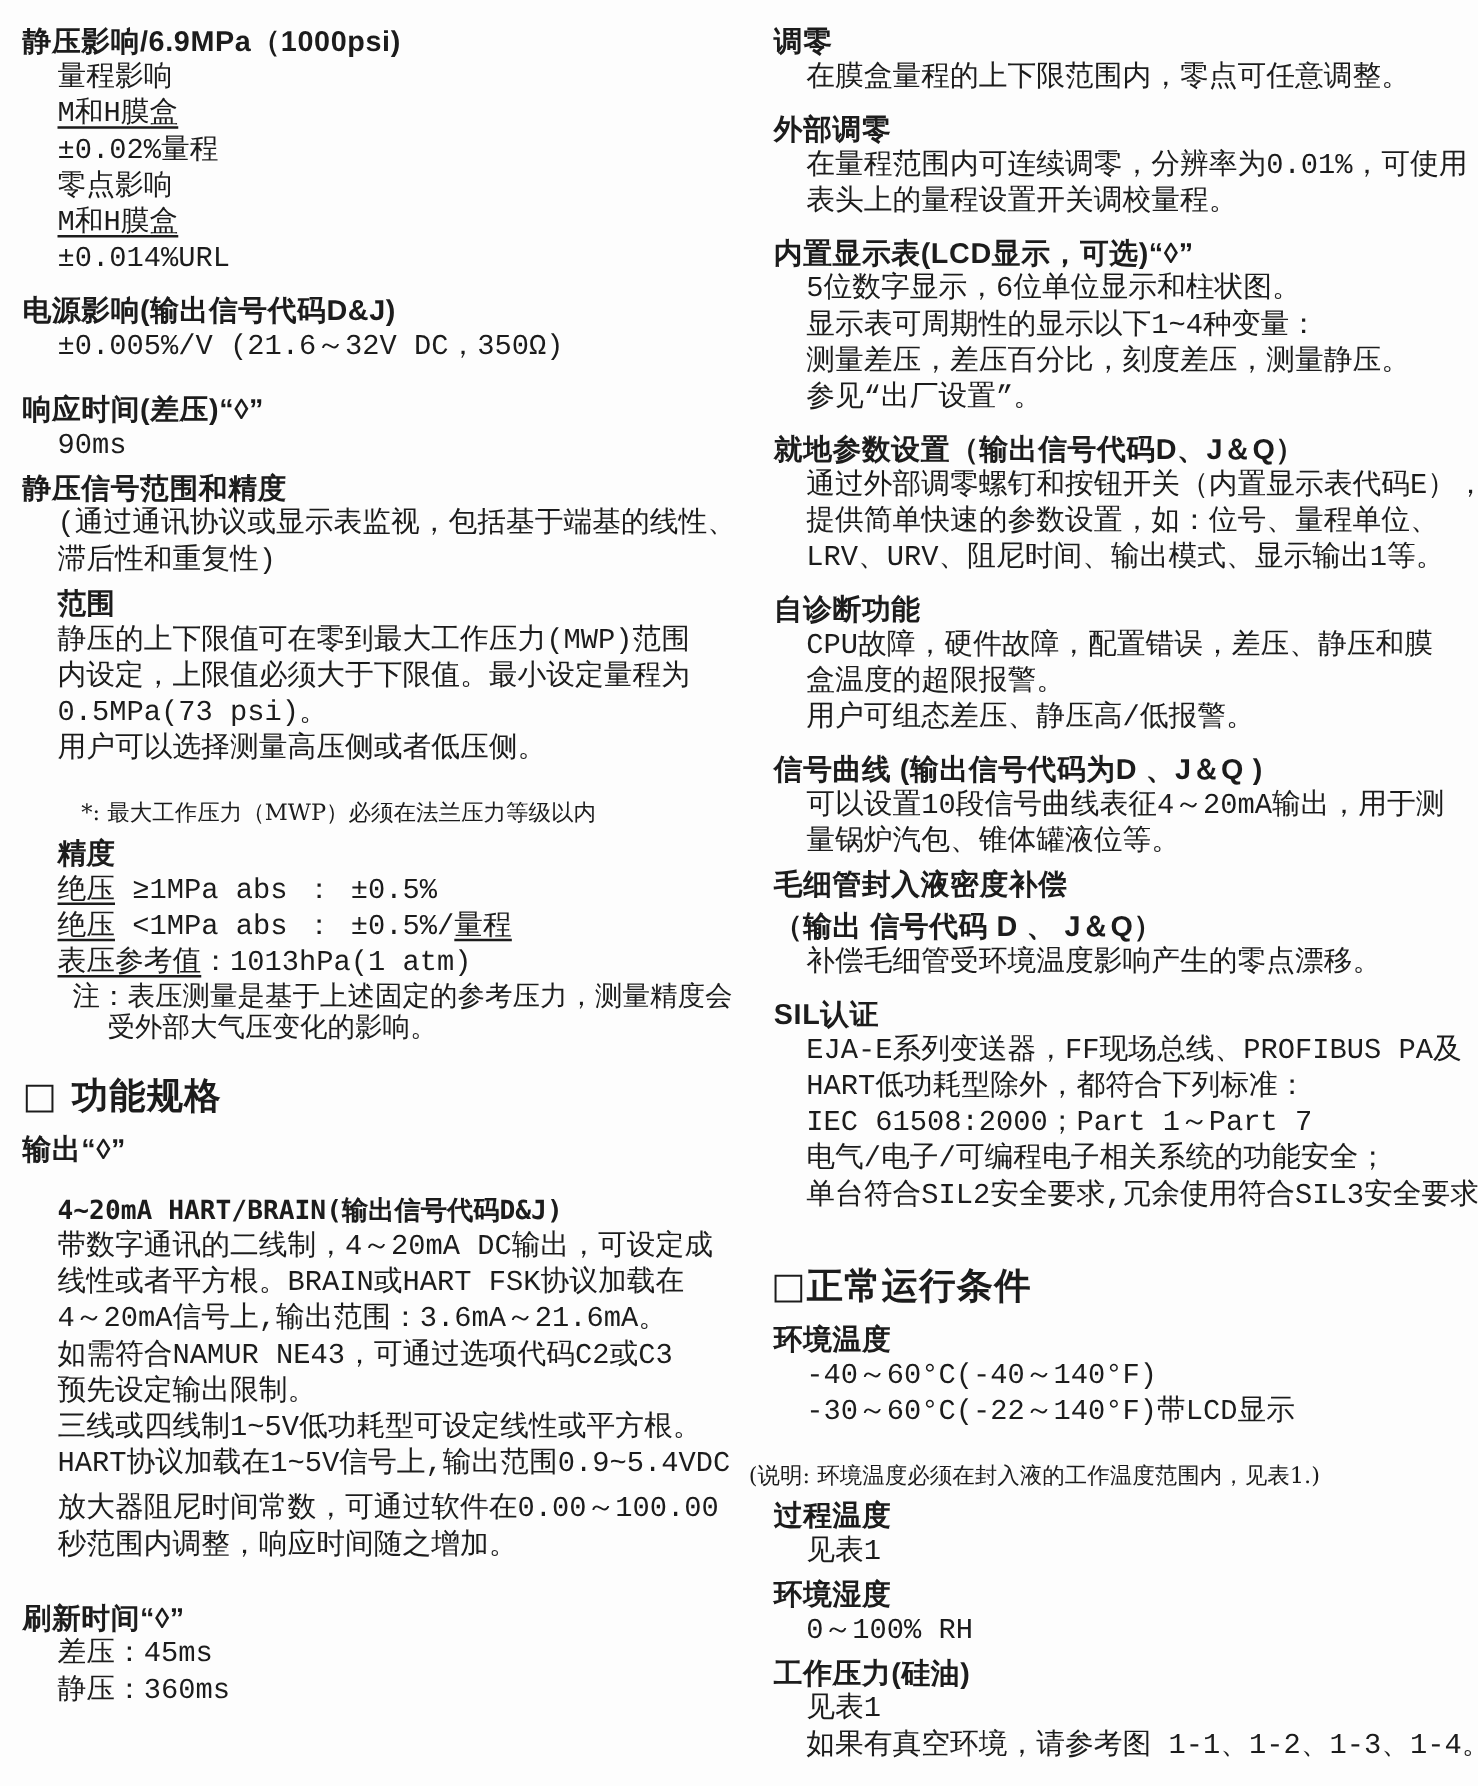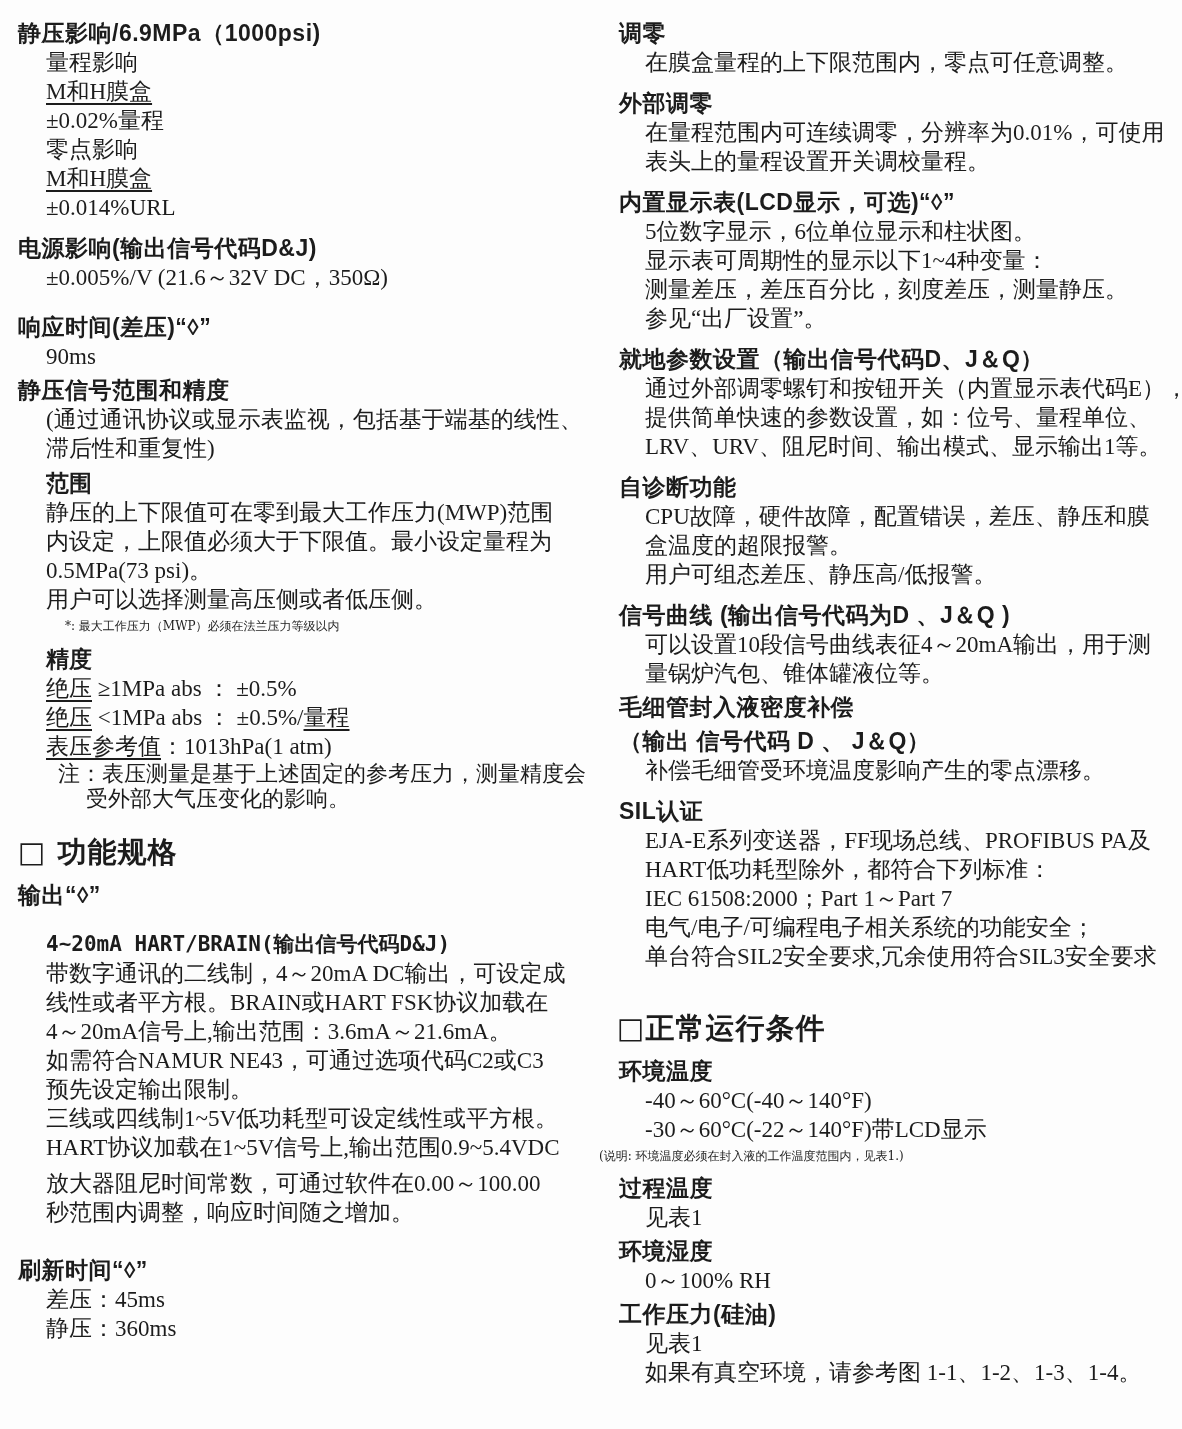--- a/index.html
+++ b/index.html
@@ -27,22 +27,22 @@
     font-weight:bold;margin-top:5px;letter-spacing:0.5px;
   }
   .subheading{
     font-family:"DejaVu Sans","Liberation Sans",sans-serif;
     font-weight:bold;margin-top:6px;
   }
   .code-heading{
     font-family:"DejaVu Sans Mono","Liberation Mono",monospace;
     font-weight:bold;font-size:21px;margin-top:20px;letter-spacing:0px;
   }
-  .body{font-family:Liberation Serif, serif;}
-  .note{font-size:12px;line-height:25px;}
+  .body{font-family:Liberation Mono, monospace;}
+  .note{font-size:18px;line-height:25px;margin-top:24px;}
   .note-indent{font-size:22px;line-height:25px;}
   .gap{height:16px;}
   .gap-sm{height:7px;}
   .gap-lg{height:24px;}
 
   
   .col-left .heading1{margin-left:0;}
   .col-left .heading{margin-left:0;}
   .col-left .subheading{margin-left:28px;}
   .col-left .code-heading{margin-left:28px;}

